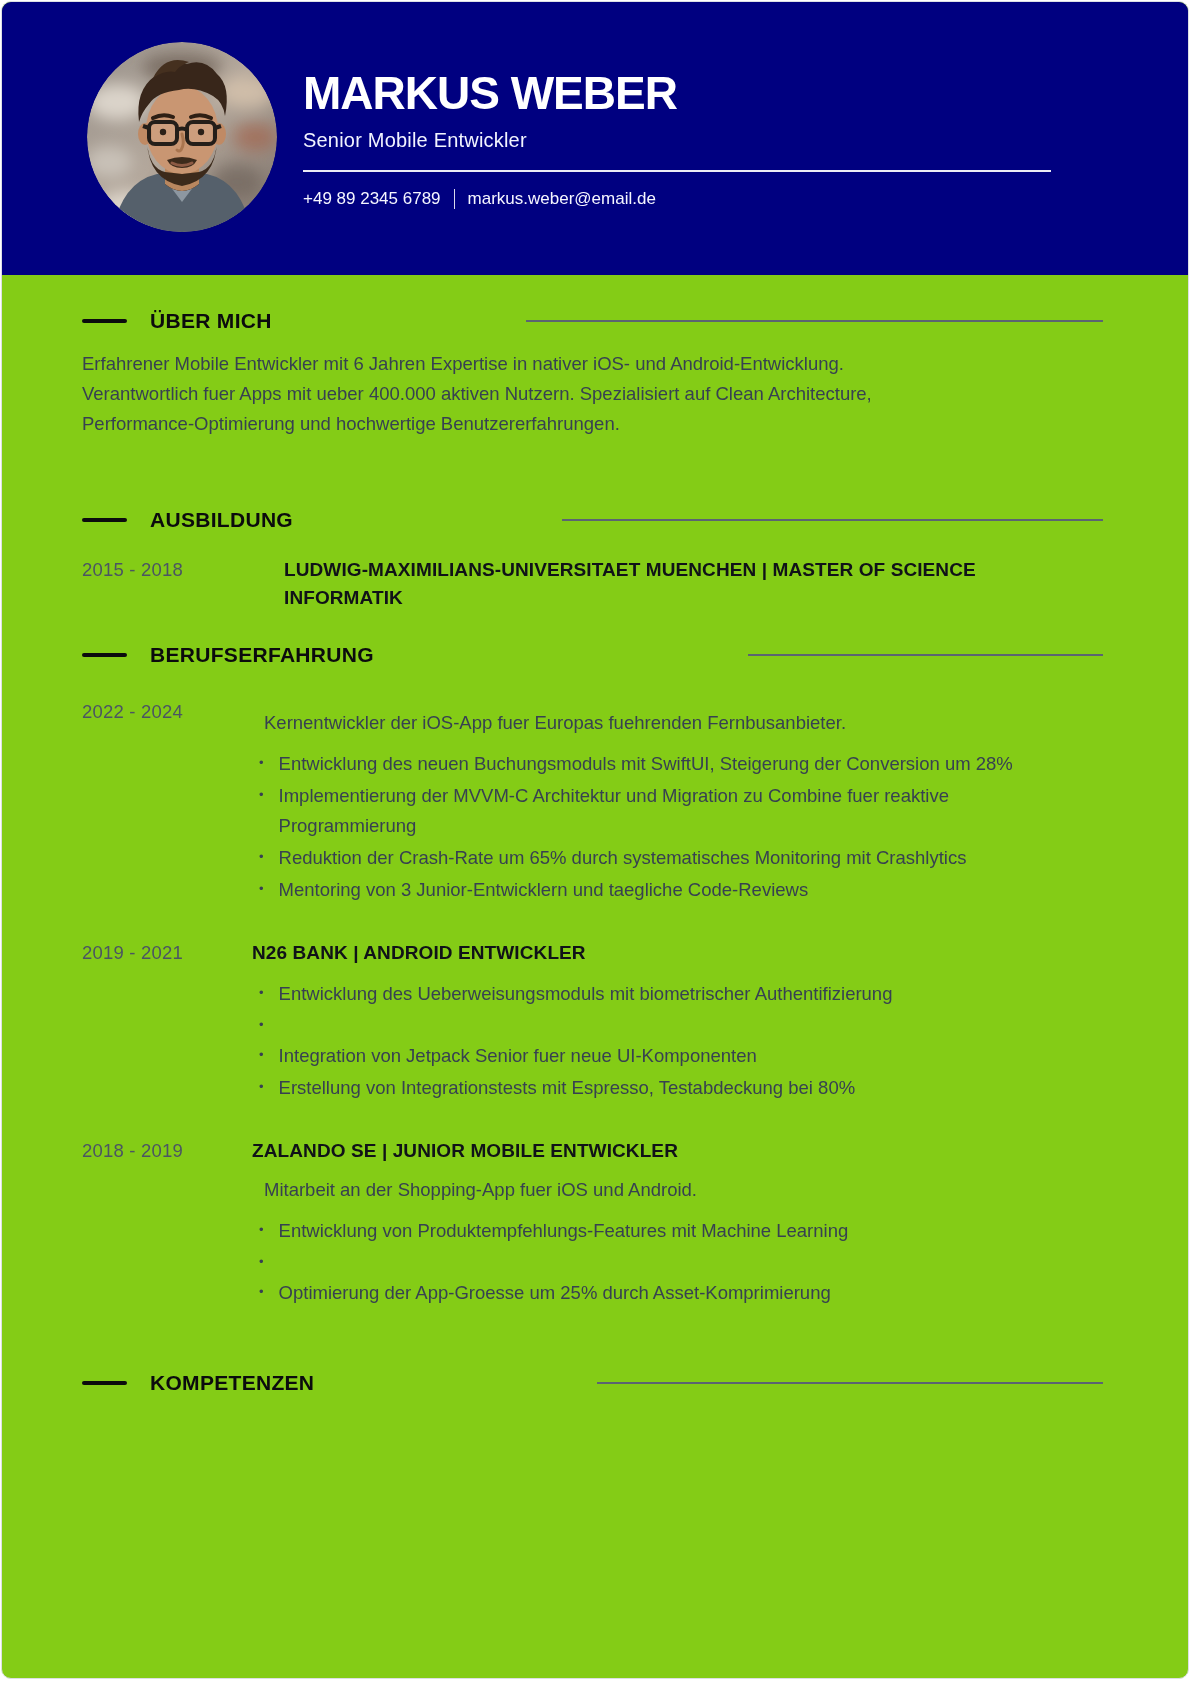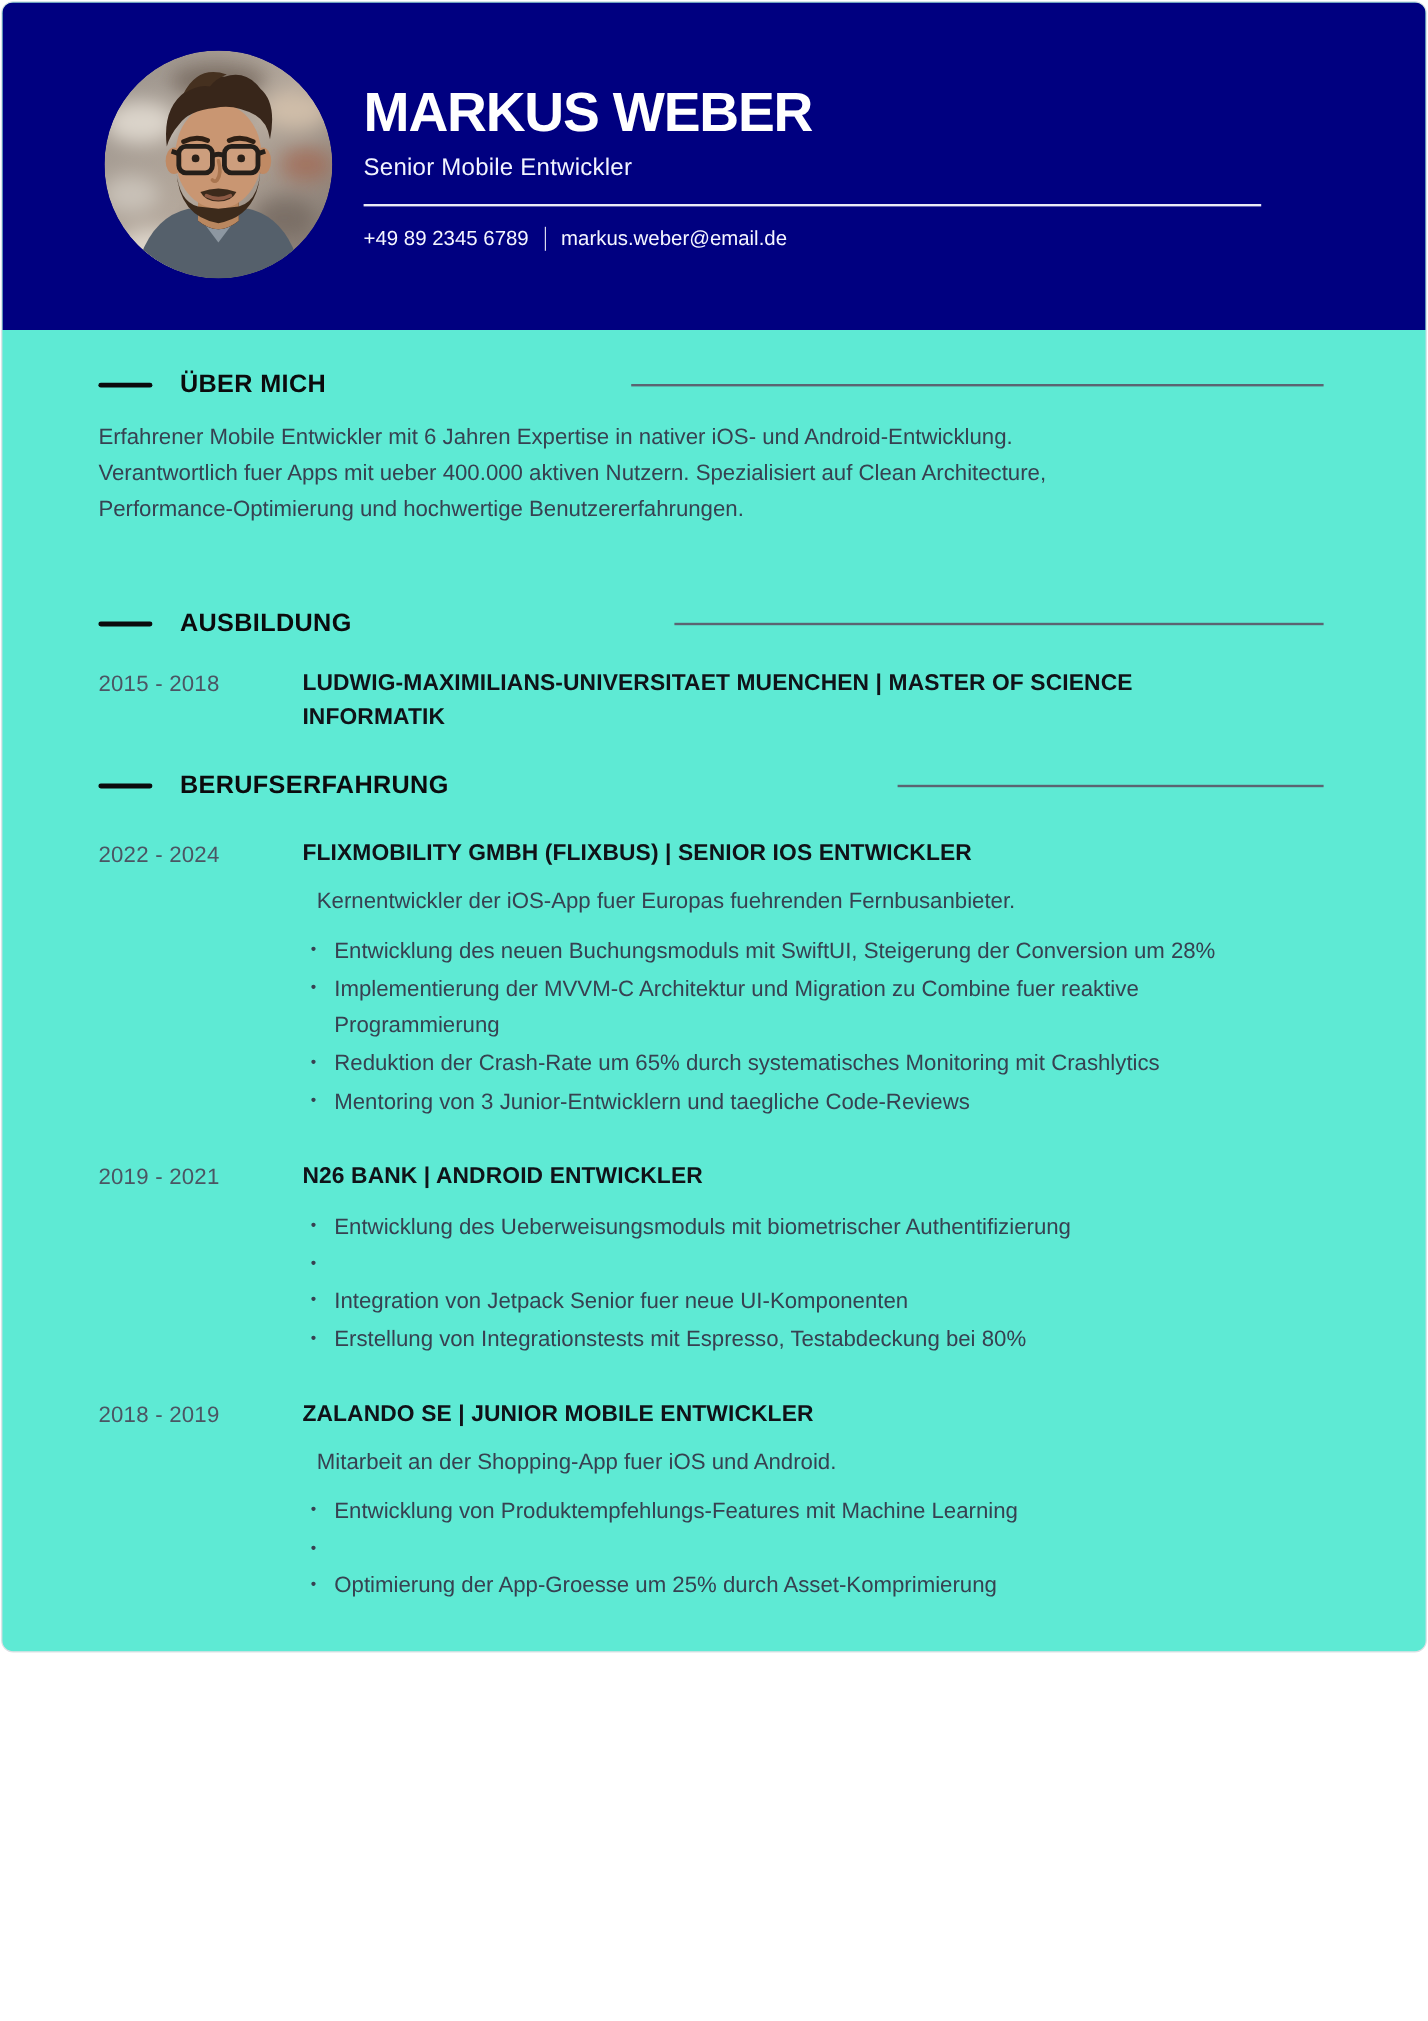--- a/index.html
+++ b/index.html
@@ -3,23 +3,23 @@
 <meta charset="utf-8">
 <style>
   html, body { margin: 0; padding: 0; background: #ffffff; }
   body {
     width: 1190px; height: 1684px;
     font-family: "Liberation Sans", "DejaVu Sans", sans-serif;
     -webkit-font-smoothing: antialiased;
   }
   .page {
     box-sizing: border-box;
-    width: 1188px; height: 1376px; margin: 1px;
+    width: 1188px; height: 1678px; margin: 1px;
     border: 1px solid #dcdfe4; border-radius: 10px;
-    overflow: hidden; background: #5eead4;
+    overflow: hidden; background: #84cc16;
   }
 
   
   .header {
     height: 273px; background: #000080;
     display: flex; align-items: center;
     padding-left: 85px; box-sizing: border-box;
   }
   .avatar {
     width: 190px; height: 190px; border-radius: 50%;
@@ -69,21 +69,21 @@
 
   .about-text {
     margin: 15px 0 0 0; max-width: 880px;
     font-size: 18.5px; line-height: 30px; color: #374151;
   }
 
   .entry {
     display: grid; grid-template-columns: 170px 1fr;
     align-items: start;
   }
-  .edu-entry { margin-top: 23px; }
+  .edu-entry { margin-top: 23px; gap: 32px; }
   .period {
     font-size: 18.5px; color: #4b5563; letter-spacing: 0.2px;
     line-height: 27px;
   }
   .entry-title {
     margin: 0; font-size: 19px; font-weight: 800; color: #101218;
     line-height: 28px; letter-spacing: 0.1px;
   }
   .edu-title { max-width: 760px; }
 
@@ -212,21 +212,20 @@
 
     <div class="section-head head-exp">
       <span class="dash"></span>
       <h2 class="section-title">BERUFSERFAHRUNG</h2>
       <span class="rule" style="width:355px"></span>
     </div>
 
     <div class="entry job">
       <div class="period">2022 - 2024</div>
       <div>
-        <h3 class="entry-title">FLIXMOBILITY GMBH (FLIXBUS) | SENIOR IOS ENTWICKLER</h3>
         <p class="job-summary">Kernentwickler der iOS-App fuer Europas fuehrenden Fernbusanbieter.</p>
         <ul class="bullets">
           <li>
               <span class="bullet-dot">•</span>
               <span>Entwicklung des neuen Buchungsmoduls mit SwiftUI, Steigerung der Conversion um 28%</span>
             </li>
           <li>
               <span class="bullet-dot">•</span>
               <span>Implementierung der MVVM-C Architektur und Migration zu Combine fuer reaktive Programmierung</span>
             </li>

